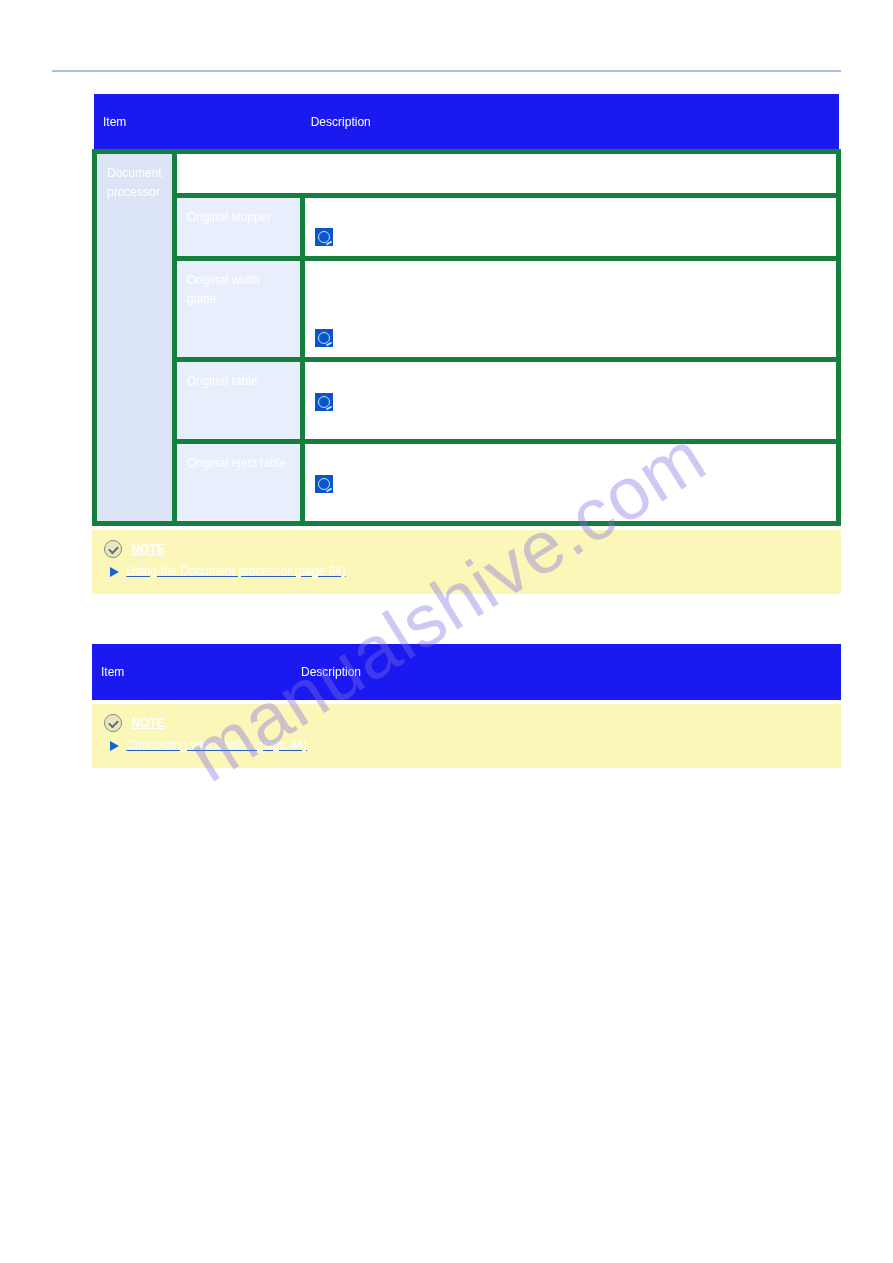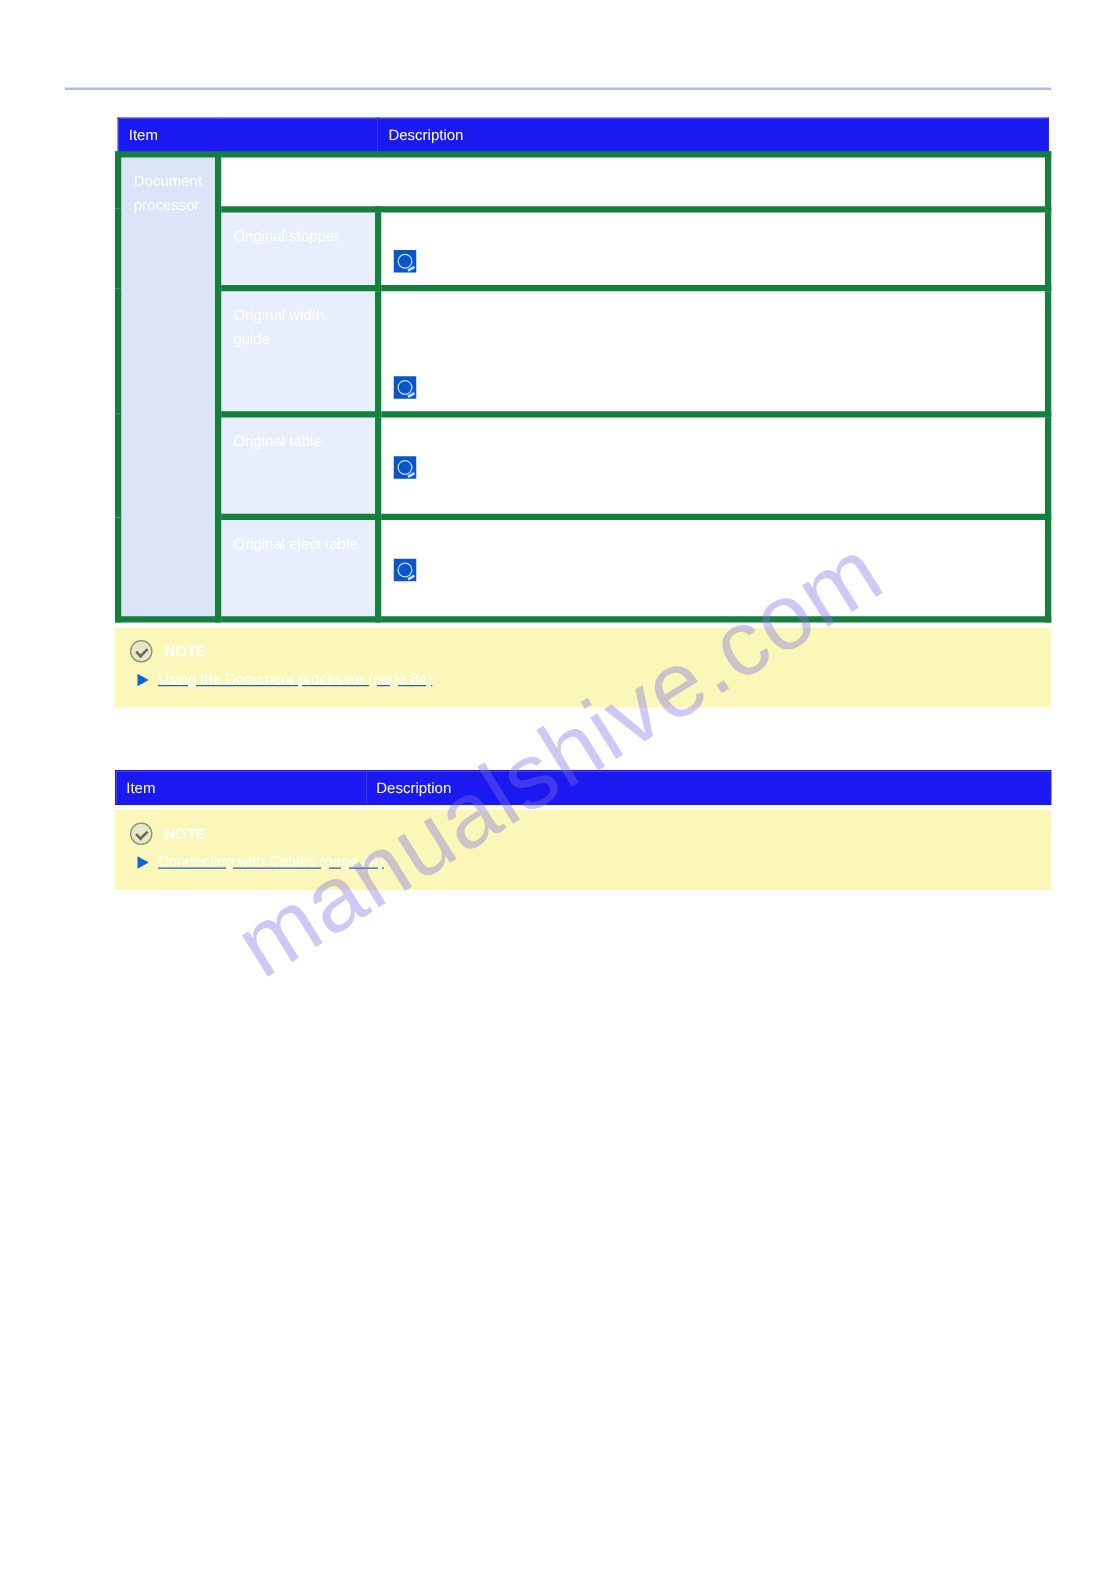--- a/index.html
+++ b/index.html
@@ -32,21 +32,21 @@
     border-collapse: collapse;
     margin-left: 40px;
     width: calc(100% - 40px);
   }
   table.spec th {
     background: #1a1af0;
     color: #ffffff;
     text-align: left;
     font-weight: normal;
     font-size: 12px;
-    padding: 6px 8px;
+    padding: 20px 8px;
     border: 1px solid #1a1af0;
   }
   table.spec td {
     border: 5px solid #15803d;
     padding: 10px 10px;
     vertical-align: top;
     font-size: 12px;
     line-height: 1.55;
     color: #ffffff;
   }
@@ -119,20 +119,21 @@
     width: 7px; height: 4px;
     border-left: 2px solid #6b6b50;
     border-bottom: 2px solid #6b6b50;
     transform: rotate(-45deg);
   }
   .note-title {
     display: inline-block;
     font-weight: bold;
     color: #ffffff;
     vertical-align: top;
+    text-decoration: underline;
   }
   .note-body { margin: 4px 0 4px 26px; }
   .note-link-row {
     margin-top: 4px;
     margin-left: 6px;
   }
   .arrow {
     display: inline-block;
     width: 0; height: 0;
     border-top: 5px solid transparent;

